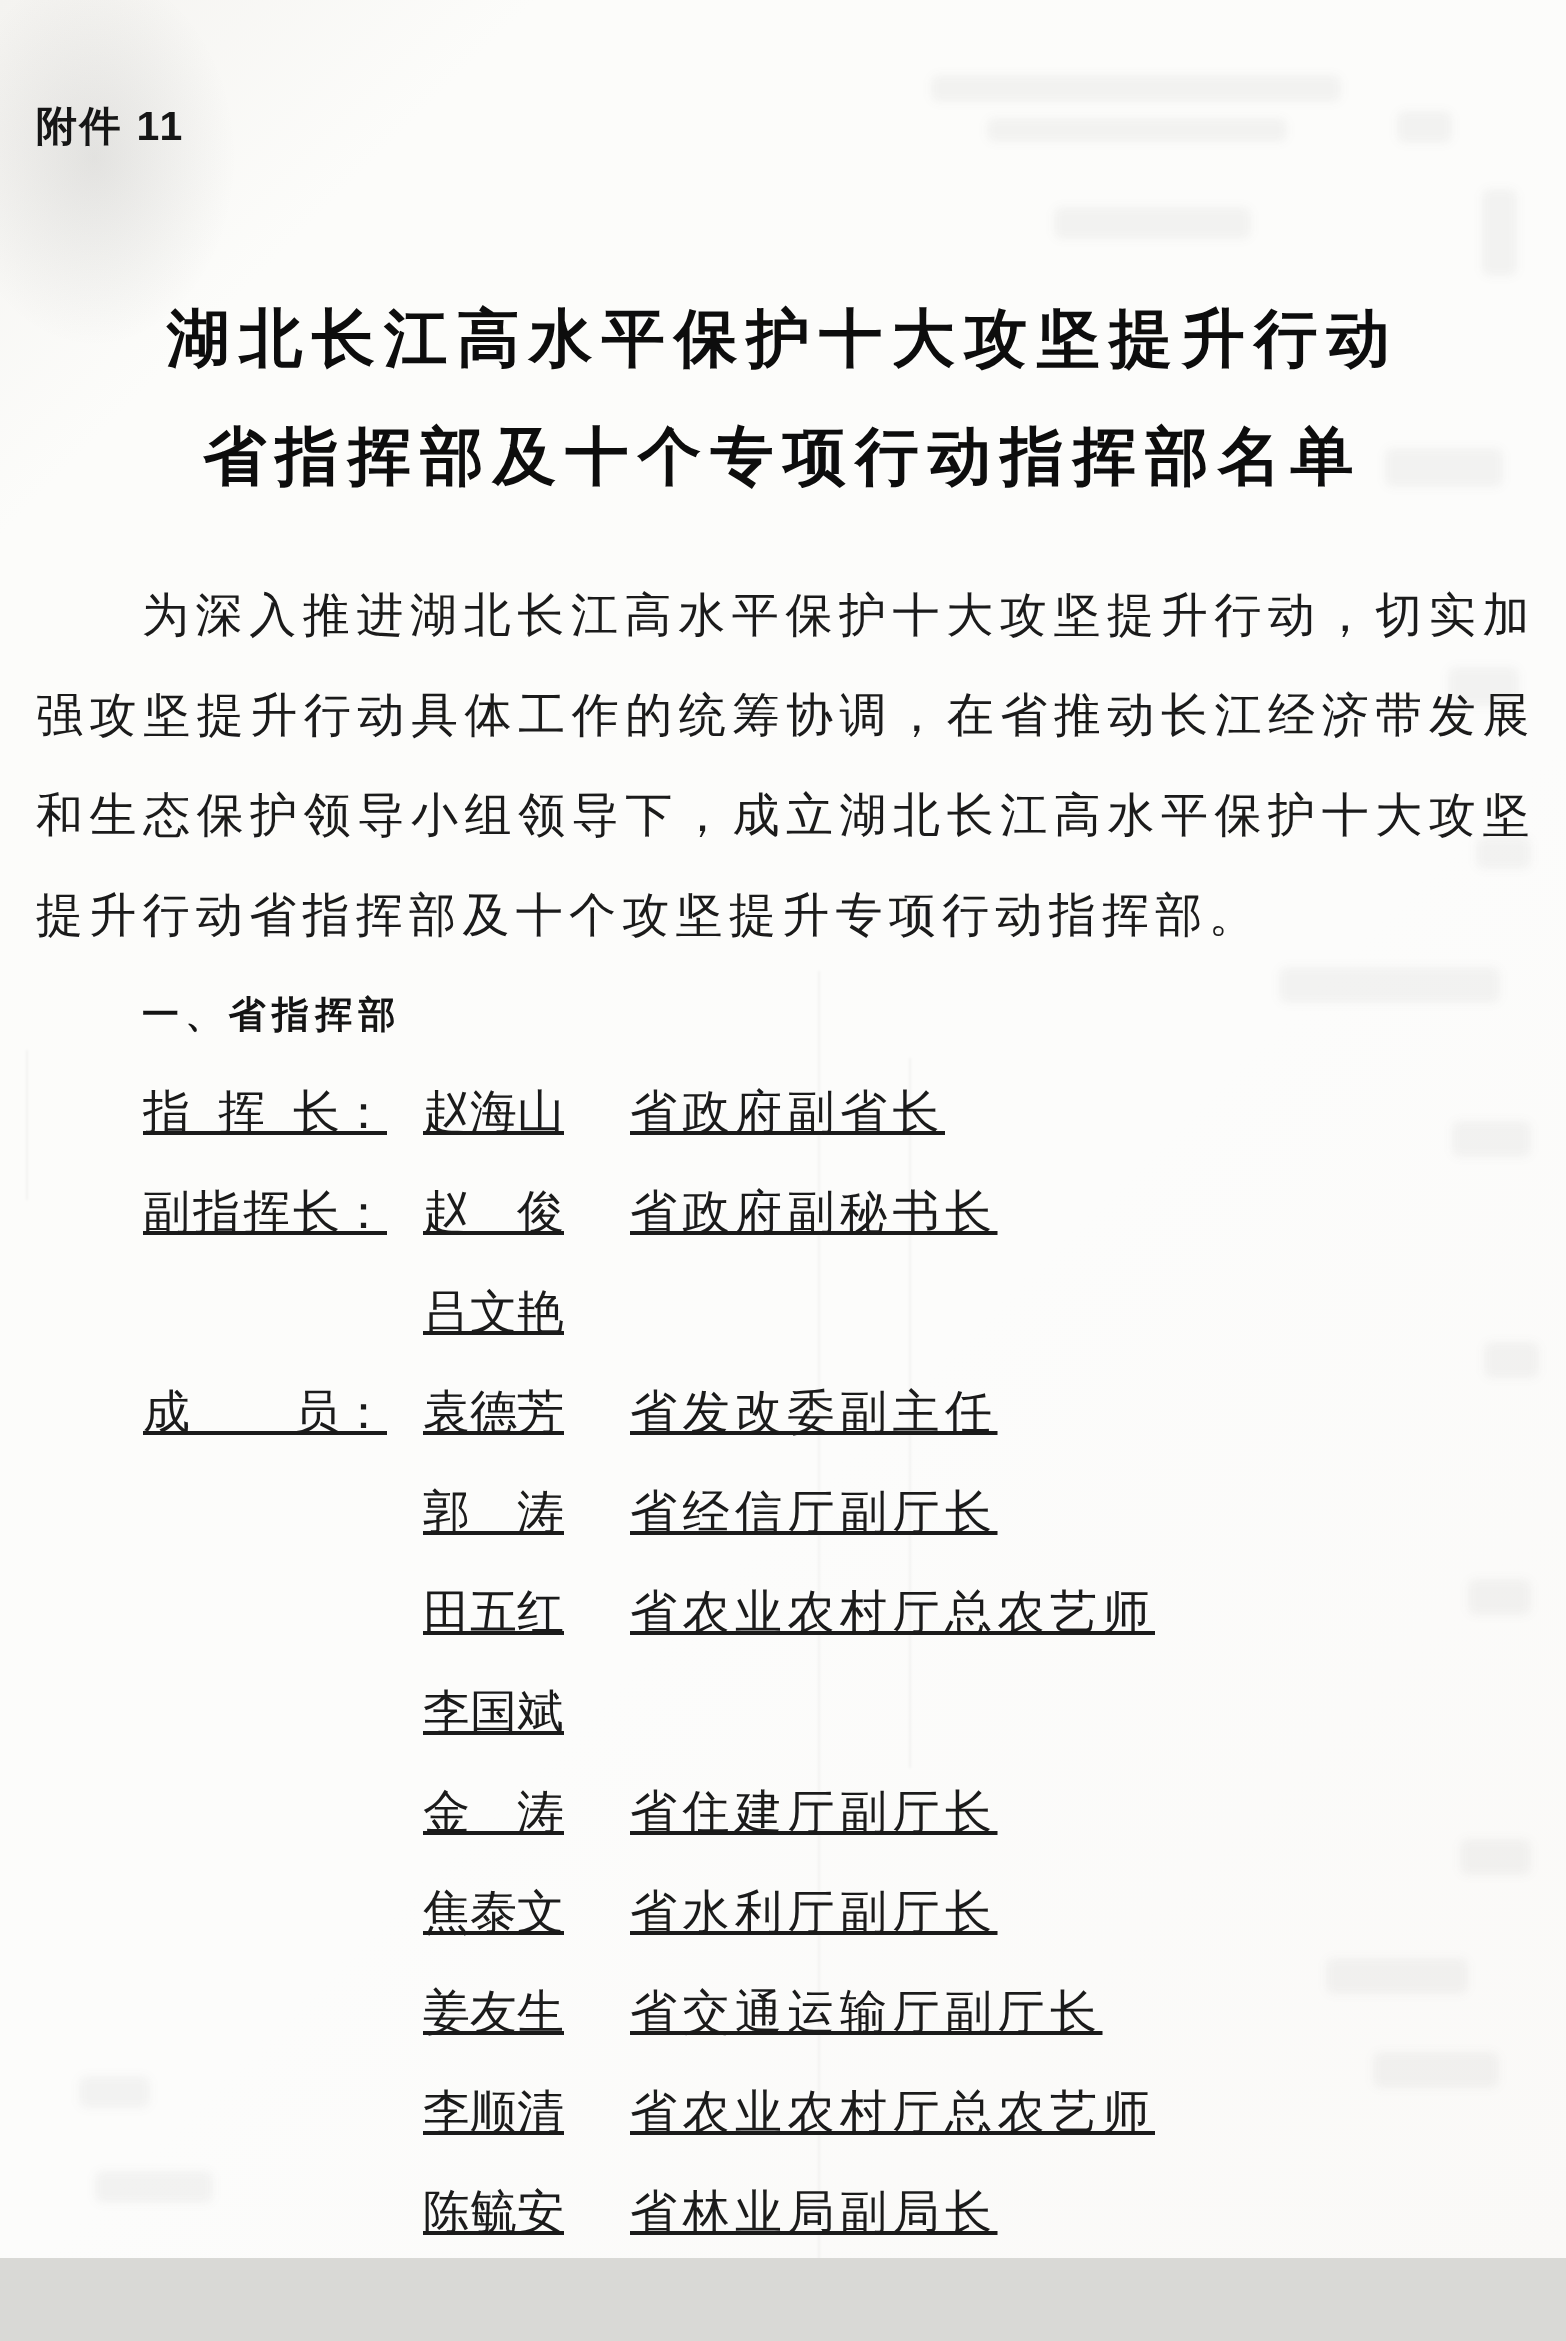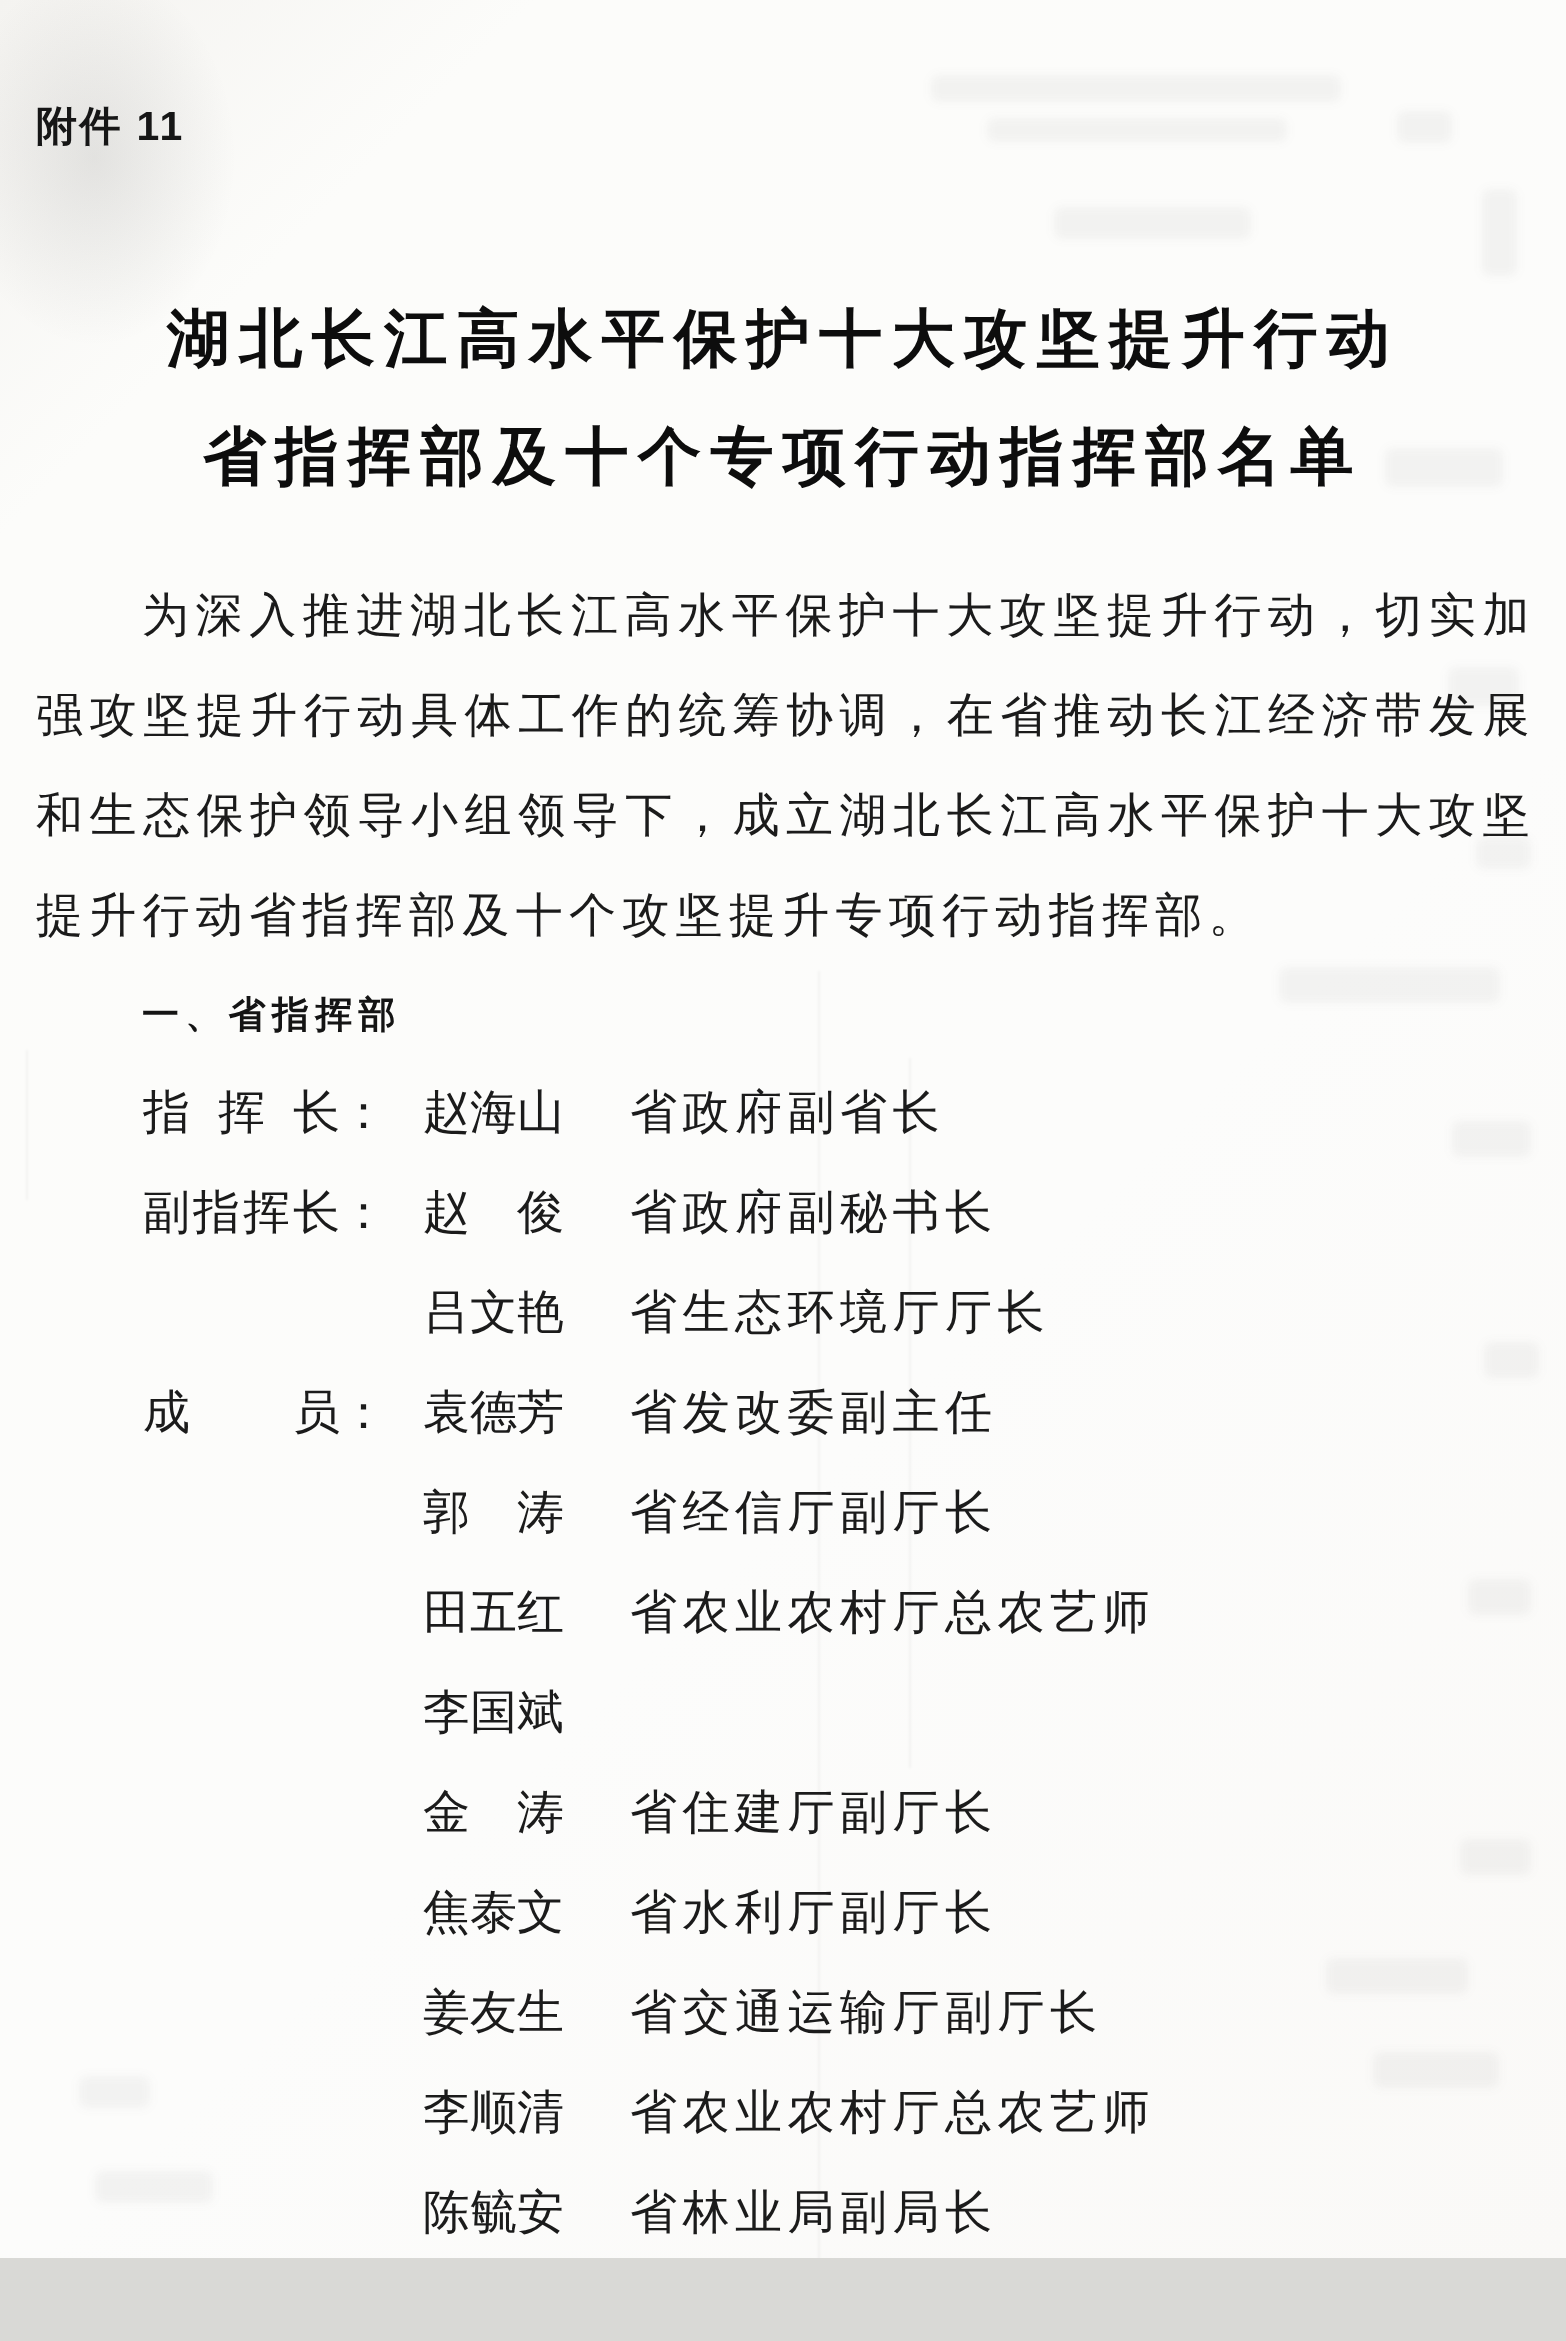--- a/index.html
+++ b/index.html
@@ -52,21 +52,21 @@
   .pline.first{text-indent:106px;}
   .pline.last{text-align-last:left;letter-spacing:6.3px;}
   .section-heading{
     position:absolute;left:142px;top:987px;
     font-family:"Liberation Sans","DejaVu Sans",sans-serif;
     font-weight:bold;font-size:37px;line-height:55px;letter-spacing:6.3px;
     color:#141414;
   }
   .roster{
     position:absolute;left:36px;right:35px;top:1062px;
-    font-size:47px;color:#1b1b1b;
+    font-size:47px;color:#1b1b1b;text-decoration:underline;
   }
   .row{height:100px;display:flex;align-items:center;padding-left:107px;}
   .role{
     display:inline-block;width:197px;
     text-align:justify;text-align-last:justify;
     white-space:nowrap;
   }
   .colon{display:inline-block;width:47px;}
   .name{
     display:inline-block;width:141px;margin-left:36px;
@@ -132,21 +132,20 @@
     <div class="row">
       <span class="role">副指挥长</span>
         <span class="colon">：</span>
         <span class="name">赵俊</span>
         <span class="post">省政府副秘书长</span>
     </div>
     <div class="row">
       <span class="role"></span>
         <span class="colon"></span>
         <span class="name">吕文艳</span>
-        <span class="post">省生态环境厅厅长</span>
     </div>
     <div class="row">
       <span class="role">成员</span>
         <span class="colon">：</span>
         <span class="name">袁德芳</span>
         <span class="post">省发改委副主任</span>
     </div>
     <div class="row">
       <span class="role"></span>
         <span class="colon"></span>

